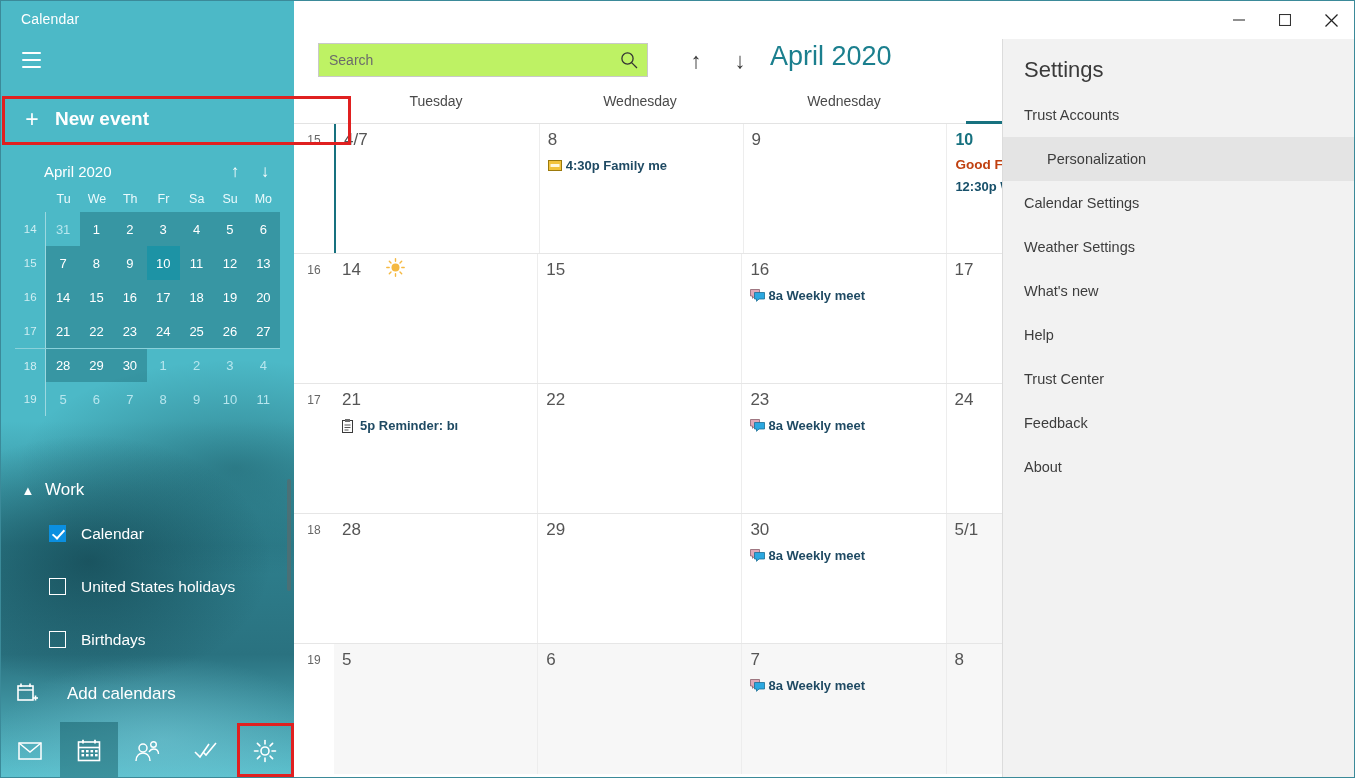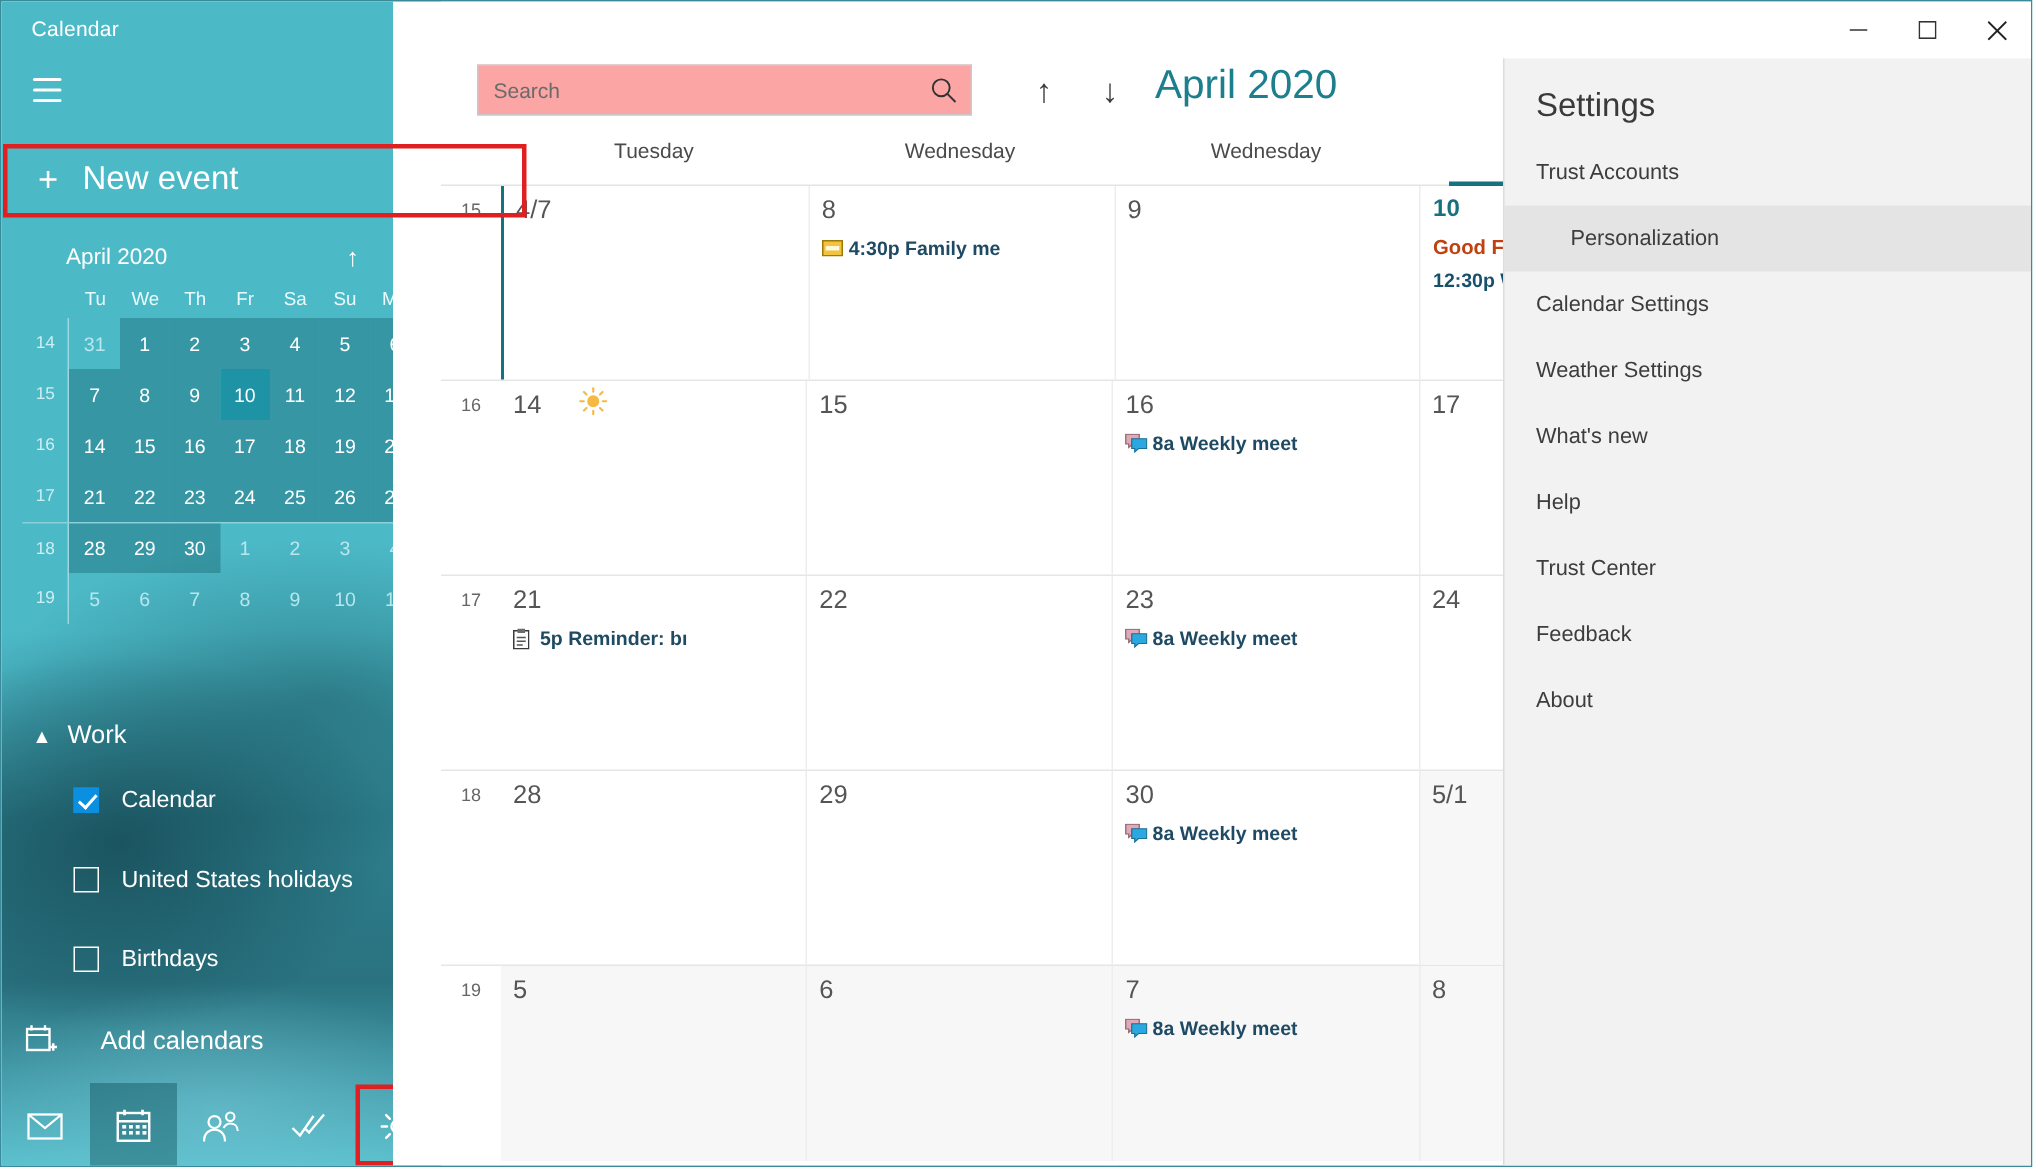--- a/index.html
+++ b/index.html
@@ -13,21 +13,21 @@
     position: relative;
     width: 1355px; height: 778px;
     background: #ffffff;
     border: 1px solid #3b8a99;
     overflow: hidden;
   }
 
   
   #sidebar {
     position: absolute; left: 0; top: 0;
-    width: 261px; height: 778px;
+    width: 293px; height: 778px;
     background: #4bb8c6;
     background-image:
       radial-gradient(ellipse 260px 180px at 30% 72%, rgba(10,50,60,0.55), rgba(10,50,60,0) 70%),
       radial-gradient(ellipse 300px 150px at 80% 60%, rgba(12,60,70,0.40), rgba(12,60,70,0) 72%),
       radial-gradient(ellipse 240px 120px at 55% 95%, rgba(120,200,215,0.45), rgba(120,200,215,0) 70%),
       linear-gradient(180deg, #4cb9c7 0%, #4cb9c7 54%, #2e7f8d 70%, #2a7280 84%, #5cc2cf 100%);
     overflow: hidden;
   }
   #app-title {
     position: absolute; left: 20px; top: 10px;
@@ -43,21 +43,21 @@
   }
   #new-event {
     position: absolute; left: 14px; top: 98px;
     width: 260px; height: 40px; display: flex; align-items: center;
     cursor: pointer;
   }
   #new-event .plus {
     width: 34px; font-size: 23px; color: #fff; text-align: center; font-weight: 300;
     line-height: 1;
   }
-  #new-event .lbl { color: #fff; font-size: 22px; font-weight: 400; margin-left: 6px; }
+  #new-event .lbl { color: #fff; font-size: 19px; font-weight: 700; margin-left: 6px; }
 
   
   #mini-cal { position: absolute; left: 14px; top: 155px; width: 265px; }
   #mini-head { display: flex; align-items: center; height: 30px; }
   #mini-month { color: #fff; font-size: 15px; margin-left: 29px; flex: 1; }
   .mini-arrow {
     width: 30px; text-align: center; color: #fff; font-size: 17px; cursor: pointer; line-height: 1;
   }
   #mini-dow { display: flex; height: 26px; align-items: center; padding-left: 32px; }
   #mini-dow div { width: 34px; text-align: center; color: #eafafd; font-size: 12.5px; }
@@ -123,21 +123,21 @@
     background: #ffffff; display: flex; justify-content: flex-end; align-items: stretch;
   }
   .wctrl { width: 46px; display: flex; align-items: center; justify-content: center; cursor: pointer; }
   .wctrl svg { display: block; }
 
   
   #main { position: absolute; left: 293px; top: 38px; right: 0; bottom: 0; background: #fff; }
   #toolbar { position: absolute; left: 0; top: 0; width: 100%; height: 48px; }
   #search-box {
     position: absolute; left: 24px; top: 4px; width: 330px; height: 34px;
-    border: 1px solid #c9c9c9; background: #fca5a5; display: flex; align-items: center;
+    border: 1px solid #c9c9c9; background: #bef264; display: flex; align-items: center;
   }
   #search-input {
     flex: 1; border: none; outline: none; height: 100%; padding: 0 10px;
     font-family: "Liberation Sans", sans-serif; font-size: 14px; color: #333; background: transparent;
   }
   #search-input::placeholder { color: #6b6b6b; }
   #search-btn { width: 36px; height: 100%; display: flex; align-items: center; justify-content: center; cursor: pointer; }
   .nav-arrow {
     position: absolute; top: 6px; width: 32px; height: 32px;
     display: flex; align-items: center; justify-content: center;

